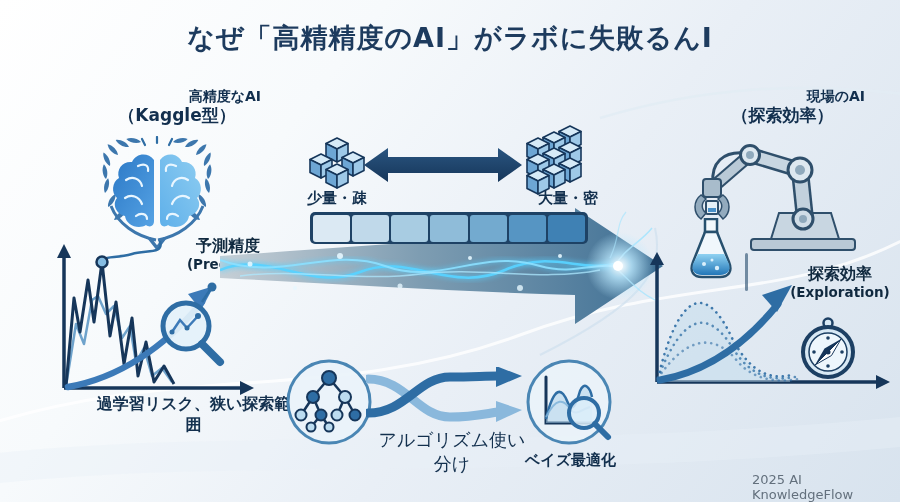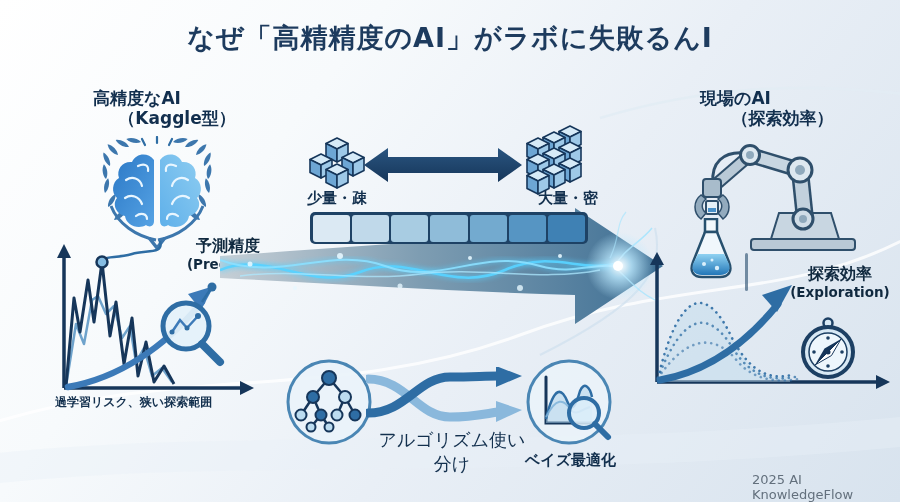--- a/index.html
+++ b/index.html
@@ -2,26 +2,26 @@
 <html><head>
 <meta charset="utf-8">
 <style>
   html,body{margin:0;padding:0;background:#fff;}
   .canvas{position:relative;width:900px;height:502px;overflow:hidden;
     font-family:"DejaVu Sans",sans-serif;
     background:linear-gradient(128deg,#ffffff 0%,#f7fafc 30%,#e9eff6 58%,#d8e3ee 100%);}
   .abs{position:absolute;}
   .title{left:0;right:0;top:20px;text-align:center;font-size:27px;font-weight:bold;color:#1d3b5e;letter-spacing:1px;}
   .subtitle{left:0;right:0;top:56px;text-align:center;font-size:15px;font-weight:bold;color:#24456a;letter-spacing:.5px;}
-  .col-head{font-size:17px;font-weight:bold;color:#122f4e;text-align:left;line-height:1.2;}
+  .col-head{font-size:14px;font-weight:bold;color:#122f4e;text-align:right;line-height:1.2;}
   .col-sub{font-size:17px;font-weight:bold;color:#122f4e;text-align:center;line-height:1.2;}
   .metric{text-align:center;line-height:1.25;color:#10293f;}
   .metric .m1{font-size:16px;font-weight:bold;}
   .metric .m2{font-size:13.5px;font-weight:bold;}
-  .caption{font-size:12px;font-weight:bold;color:#13304e;text-align:left;}
+  .caption{font-size:16px;font-weight:bold;color:#13304e;text-align:center;margin-left:36px;}
   .cube-label{font-size:15px;font-weight:bold;color:#13304e;text-align:center;}
   .flow-label{font-size:15px;font-weight:bold;color:#13304e;text-align:center;}
   .mid-label{font-size:18px;font-weight:normal;color:#13304e;text-align:center;}
   .da-label{font-size:13px;font-weight:bold;color:#ffffff;text-align:center;letter-spacing:.5px;}
   .watermark{font-size:13px;color:#63707d;}
   .scalebar{display:flex;gap:2px;background:#1e4265;padding:2.5px;border-radius:5px;box-sizing:border-box;}
   .scalebar .seg{flex:1;border-radius:3px;}
   .divider{width:2.5px;background:#4a6a86;opacity:.75;border-radius:2px;}
 </style>
 </head>

